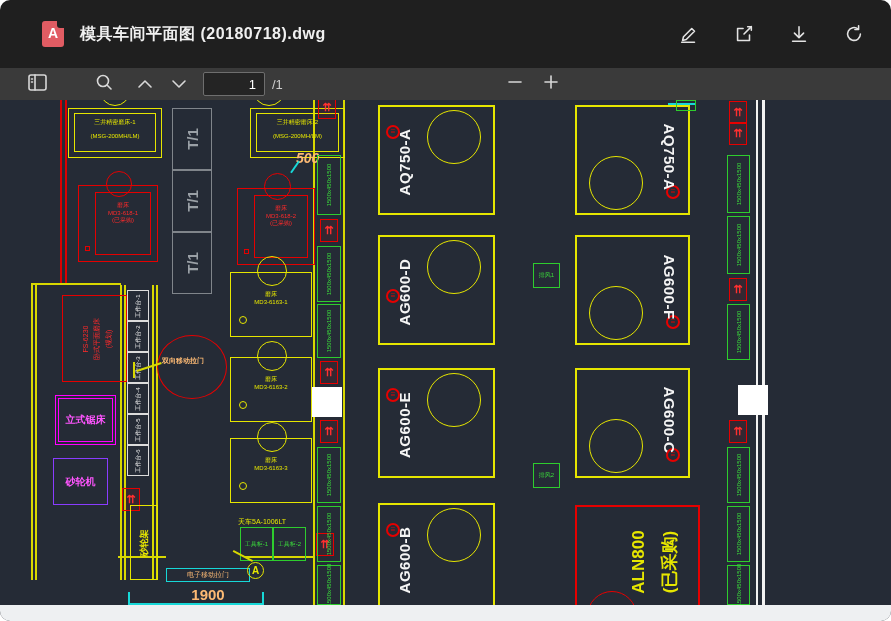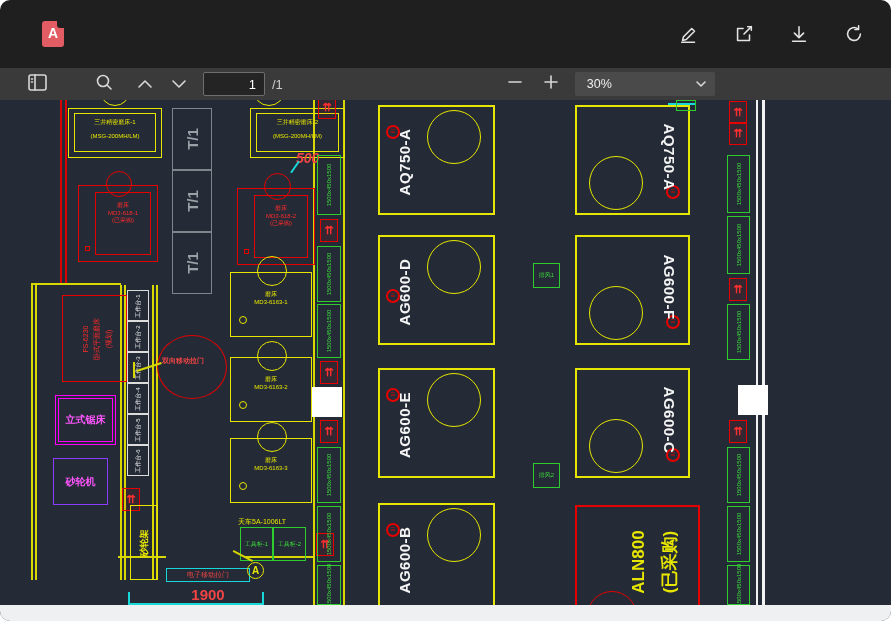--- a/index.html
+++ b/index.html
@@ -25,21 +25,21 @@
 
   
   .canvas { position:absolute; left:0; top:100px; width:891px; height:521px; background:#252b36; overflow:hidden; }
   .abs { position:absolute; }
   .vlabel { position:absolute; white-space:nowrap; transform:translate(-50%,-50%) rotate(-90deg); text-align:center; }
   .vlabel.cw { transform:translate(-50%,-50%) rotate(90deg); }
 
   .ybox { border:1.5px solid #e6e600; }
   .rbox { border:1.5px solid #e60000; }
   .gbox { border:1px solid #2ecc2e; }
-  .ytxt { color:#e6e600; } .rtxt { color:#ff2a2a; } .gtxt { color:#3bdc3b; } .ctxt { color:#ef4444; }
+  .ytxt { color:#e6e600; } .rtxt { color:#ff2a2a; } .gtxt { color:#3bdc3b; } .ctxt { color:#fdba74; }
 
   .yline { background:#d8d800; position:absolute; }
   .rline { background:#d80000; position:absolute; }
   .wline { background:#f2f2f2; position:absolute; }
   .cline { background:#17d8d8; position:absolute; }
 
   .t1cell { width:40px; height:62px; border:1px solid #80858b; position:relative; }
   .t1cell .vlabel { left:50%; top:50%; color:#9aa0a6; font-size:15px; font-weight:bold; }
 
   .machine { position:absolute; border:2px solid #e6e600; }
@@ -61,20 +61,21 @@
 </style>
 </head>
 <body>
 
 <div class="window">
 
   <div class="titlebar">
     <div class="fileicon">
         <span>A</span>
       </div>
+    <div class="doc-title">模具车间平面图 (20180718).dwg</div>
     <div class="tb-icons">
       <div class="icnbtn">
         <svg viewBox="0 0 24 24">
             <path d="M6 15 L15 6 l3 3 L9 18 l-4 1 1-4 z"></path>
             <path d="M4 21 h14"></path>
           </svg>
       </div>
       <div class="icnbtn">
         <svg viewBox="0 0 24 24">
             <path d="M16 4 h4 v4"></path>
@@ -128,26 +129,20 @@
 
     <div style="margin-left:224px">
       <svg width="16" height="16" viewBox="0 0 16 16">
           <path d="M2 8 h12"></path>
         </svg>
     </div>
     <div style="margin-left:20px">
       <svg width="16" height="16" viewBox="0 0 16 16">
           <path d="M2 8 h12"></path>
           <path d="M8 2 v12"></path>
-        </svg>
-    </div>
-    <div class="zoomdd" style="margin-left:16px">
-      <span>30%</span>
-      <svg width="12" height="8" viewBox="0 0 12 8">
-          <path d="M2 2 L6 6 L10 2"></path>
         </svg>
     </div>
   </div>
 
   <div class="canvas">
 
     <div class="rline" style="left:60px;top:0;width:2px;height:185px"></div>
     <div class="rline" style="left:65px;top:0;width:2px;height:185px"></div>
     <div class="yline" style="left:31px;top:183px;width:2px;height:297px"></div>
     <div class="yline" style="left:35px;top:183px;width:2px;height:297px"></div>

